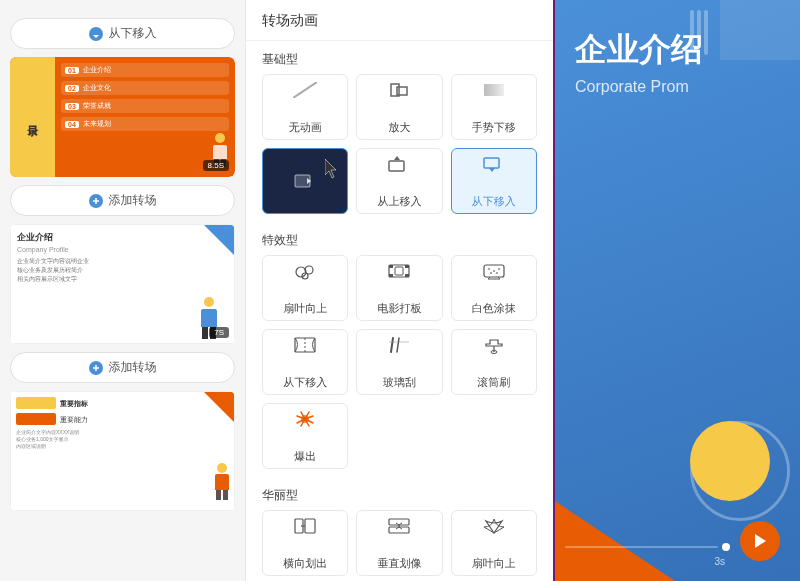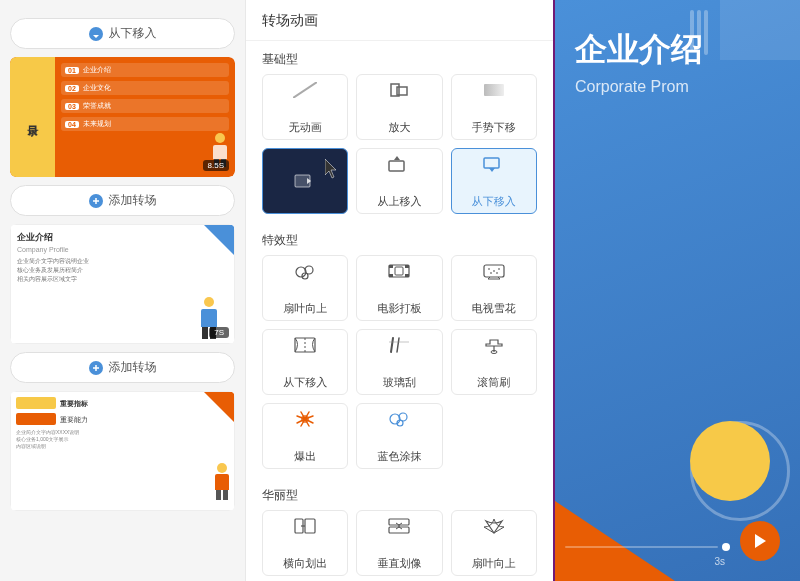--- a/index.html
+++ b/index.html
@@ -618,21 +618,21 @@
           <line x1="16" y1="15" x2="18" y2="17" stroke="#555" stroke-width="1"></line>
           <line x1="6" y1="17" x2="18" y2="17" stroke="#555" stroke-width="1"></line>
 
           <circle cx="7" cy="7" r="1" fill="#888"></circle>
           <circle cx="12" cy="9" r="1" fill="#888"></circle>
           <circle cx="17" cy="7" r="1" fill="#888"></circle>
           <circle cx="9" cy="11" r="1" fill="#888"></circle>
           <circle cx="15" cy="11" r="1" fill="#888"></circle>
         </svg>
       </div>
-      <span class="t-label">电视雪花</span>
+      <span class="t-label">白色涂抹</span>
     </div>
 
     <div class="transition-item">
       <div class="t-icon">
         <svg width="24" height="18" viewBox="0 0 24 18">
           <rect x="2" y="2" width="20" height="14" rx="1" fill="none" stroke="#555" stroke-width="1.2"></rect>
           <line x1="12" y1="2" x2="12" y2="16" stroke="#555" stroke-width="1" stroke-dasharray="2 2"></line>
           <path d="M2 2 Q7 8 2 16" fill="none" stroke="#555" stroke-width="1"></path>
           <path d="M22 2 Q17 8 22 16" fill="none" stroke="#555" stroke-width="1"></path>
         </svg>
@@ -665,30 +665,20 @@
     <div class="transition-item">
       <div class="t-icon">
         <svg width="24" height="18" viewBox="0 0 24 18">
           <circle cx="12" cy="9" r="4" fill="#e85d04" opacity="0.7"></circle>
           <path d="M12 9 L8 2 M12 9 L16 2 M12 9 L4 6 M12 9 L20 6 M12 9 L4 13 M12 9 L20 13 M12 9 L8 16 M12 9 L16 16" stroke="#e85d04" stroke-width="1.5" stroke-linecap="round"></path>
         </svg>
       </div>
       <span class="t-label">爆出</span>
     </div>
 
-    <div class="transition-item">
-      <div class="t-icon">
-        <svg width="24" height="18" viewBox="0 0 24 18">
-          <circle cx="8" cy="9" r="5" fill="none" stroke="#4a90d9" stroke-width="1.2"></circle>
-          <circle cx="16" cy="7" r="4" fill="none" stroke="#4a90d9" stroke-width="1.2"></circle>
-          <circle cx="13" cy="13" r="3" fill="none" stroke="#4a90d9" stroke-width="1.2"></circle>
-        </svg>
-      </div>
-      <span class="t-label">蓝色涂抹</span>
-    </div>
   </div>
 
   <div class="section-label">
     <span>华丽型</span>
   </div>
   <div class="transitions-grid">
 
     <div class="transition-item">
       <div class="t-icon">
         <svg width="24" height="18" viewBox="0 0 24 18">

